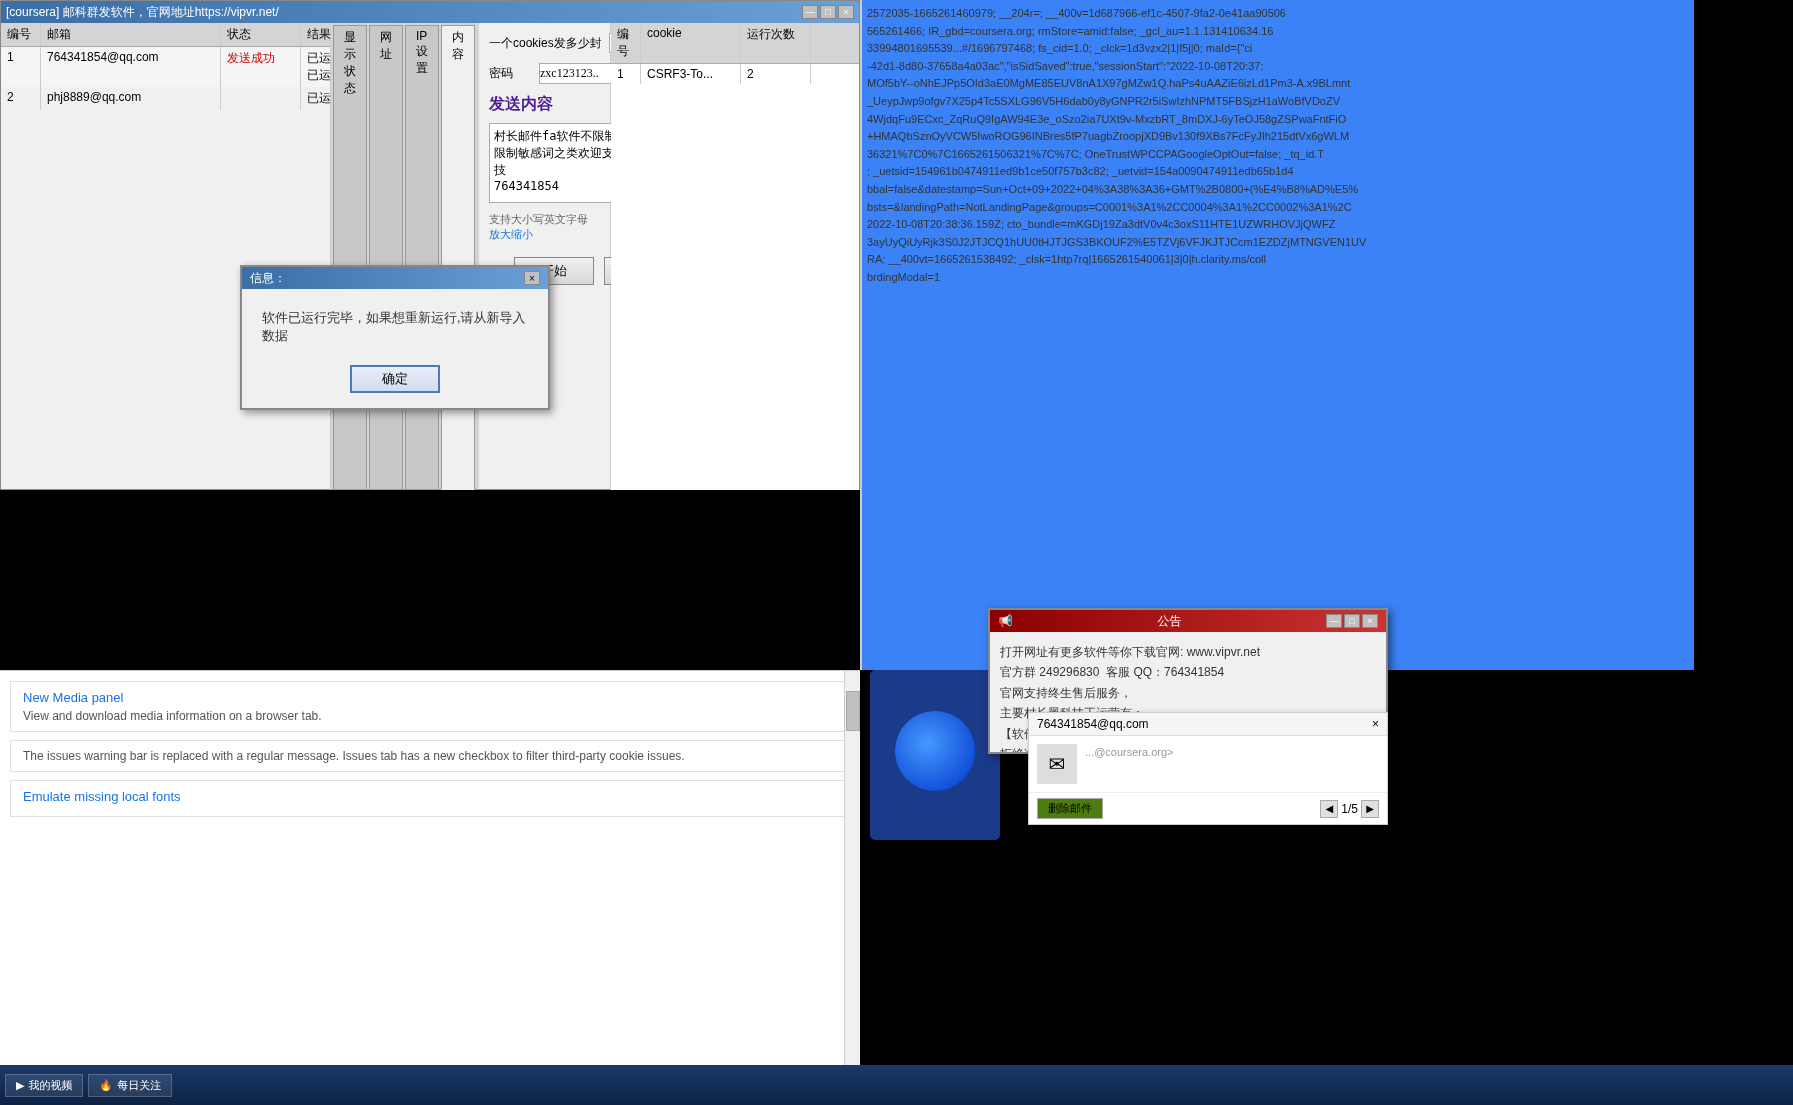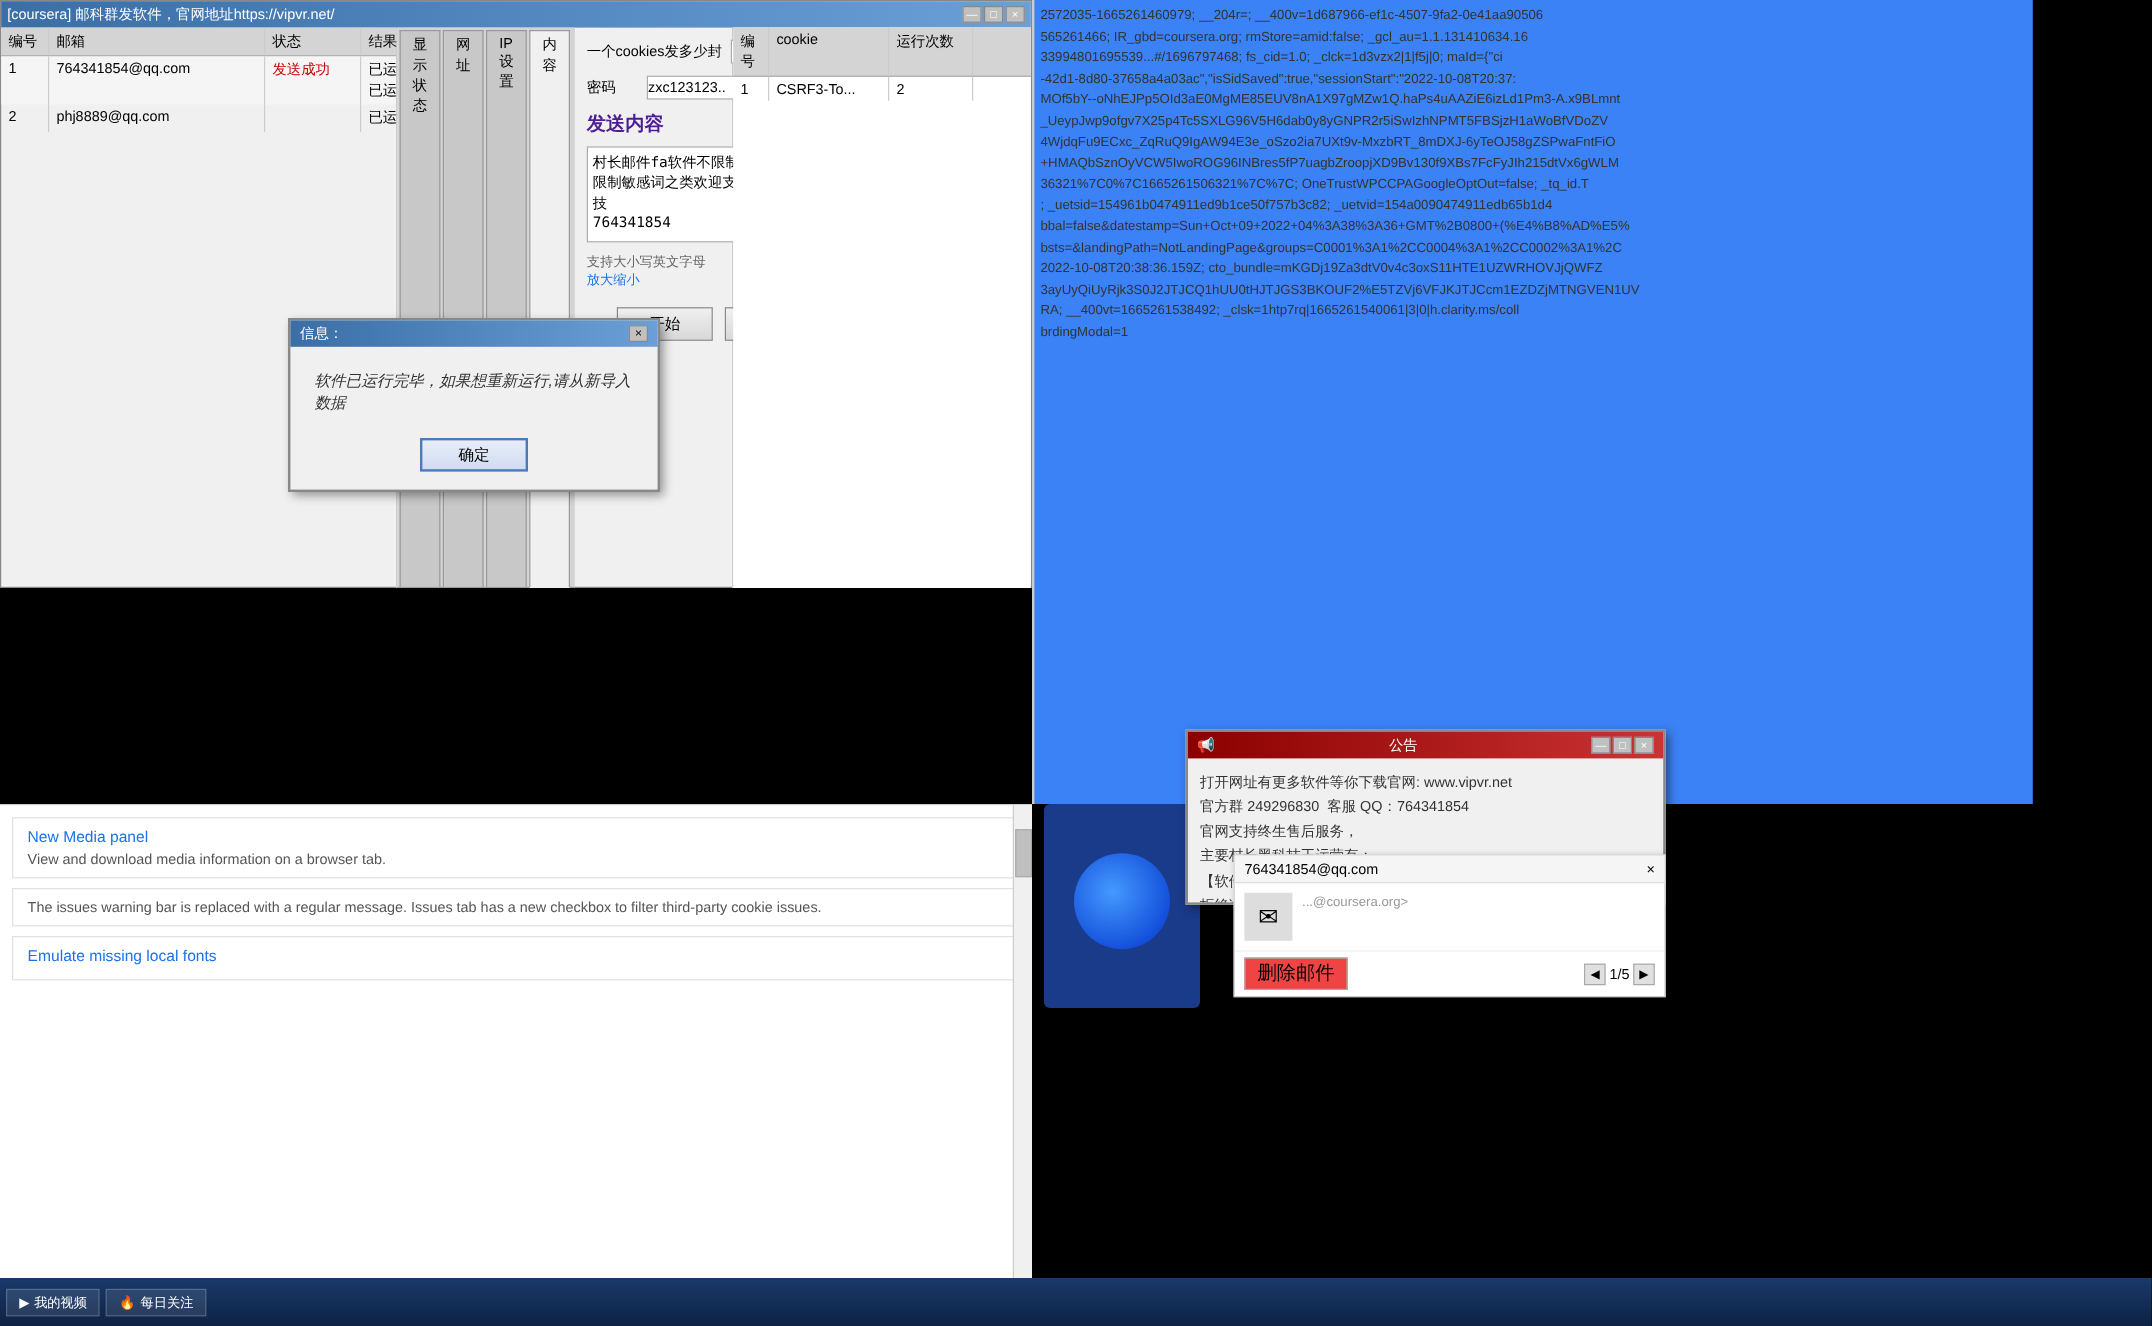--- a/index.html
+++ b/index.html
@@ -79,20 +79,21 @@
       border: 1px solid #aaa;
       padding: 2px 4px;
       font-size: 12px;
       background: white;
     }
     .form-input-wide {
       width: 140px;
       border: 1px solid #aaa;
       padding: 2px 0;
       font-size: 12px;
+      font-family: Liberation Serif, serif;
     }
 
     .send-content-title {
       color: #4c1d95;
       font-size: 16px;
       font-weight: bold;
       margin-bottom: 8px;
     }
 
     .content-textarea {
@@ -139,21 +140,20 @@
       width: 16px; height: 14px;
       background: #c0c0c0;
       border: 1px solid #888;
       display: flex; align-items: center; justify-content: center;
       font-size: 10px; cursor: pointer; color: #000;
     }
     .dialog-content {
       padding: 20px 20px 15px;
       font-size: 13px;
       color: #333;
-      font-style: italic;
     }
     .dialog-buttons {
       display: flex;
       justify-content: center;
       padding: 5px 20px 15px;
     }
     .dialog-btn {
       width: 90px; height: 28px;
       border: 2px solid #4a7abc;
       background: linear-gradient(to bottom, #e8eef8, #d0dcf0);
@@ -299,25 +299,25 @@
     }
     .email-notif-footer {
       padding: 5px 8px;
       border-top: 1px solid #eee;
       display: flex;
       justify-content: space-between;
       align-items: center;
       font-size: 12px;
     }
     .delete-btn {
-      background: #ef4444;
+      background: #4d7c0f;
       border: 1px solid #aaa;
       padding: 2px 10px;
       cursor: pointer;
-      font-size: 16px;
+      font-size: 11px;
       text-align: center;
     }
     .nav-btns { display: flex; align-items: center; gap: 3px; }
     .nav-btn {
       width: 18px; height: 18px;
       background: #e0e0e0;
       border: 1px solid #aaa;
       cursor: pointer;
       display: flex; align-items: center; justify-content: center;
       font-size: 10px;

